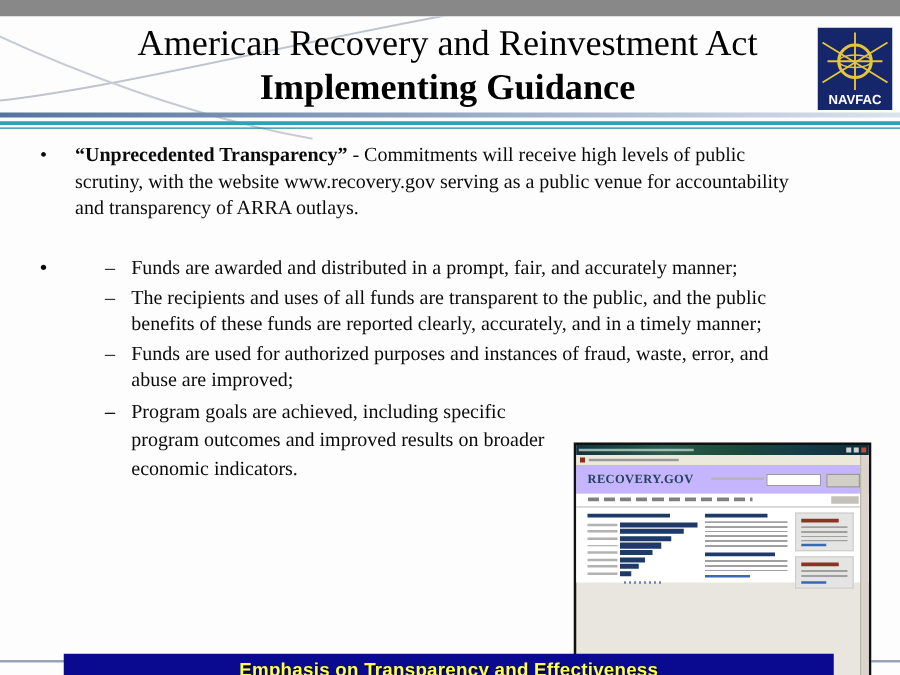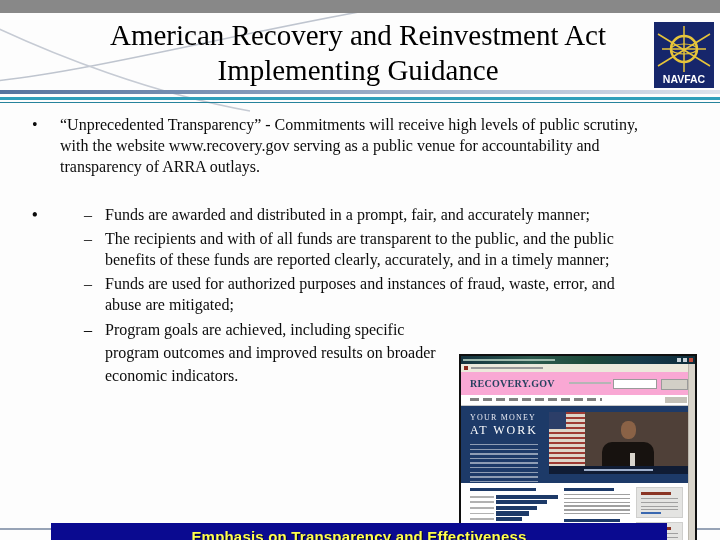--- a/index.html
+++ b/index.html
@@ -3,34 +3,34 @@
 <meta charset="utf-8">
 <style>
   html,body{margin:0;padding:0;background:#888;}
   .slide{position:relative;width:720px;height:540px;background:#fdfdfd;overflow:hidden;
          font-family:"Liberation Serif",serif;margin:13px auto;}
   
   .arcs{position:absolute;left:0;top:0;}
   
   .title{position:absolute;left:42px;top:5px;width:632px;text-align:center;
          font-size:29px;line-height:35px;color:#000;}
-  .title .t2{font-weight:normal;}
+  .title .t2{font-weight:bold;}
   
   .navfac{position:absolute;left:654px;top:9px;}
   
   .hr-steel{position:absolute;left:0;top:77px;width:720px;height:4px;
             background:linear-gradient(90deg,#55749e,#8fa3c0 45%,#c6d0e0 85%,#dde3ec);}
   .hr-teal{position:absolute;left:0;top:84px;width:720px;height:3px;background:#2f9fba;}
   .hr-teal2{position:absolute;left:0;top:89px;width:720px;height:1px;background:#27839c;}
   
   .body{position:absolute;left:30px;top:101px;width:655px;font-size:16px;line-height:21px;color:#0b0b0b;}
   .bullet{position:relative;padding-left:30px;}
   .bullet>.marker{position:absolute;left:2px;}
   .b1{width:584px;}
-  .b1 .bold{font-weight:normal;}
+  .b1 .bold{font-weight:bold;}
   .b2{margin-top:27px;font-weight:bold;width:610px;}
   .subs{margin-top:4px;margin-left:54px;}
   .sub{position:relative;padding-left:21px;margin-bottom:3px;}
   .sub>.marker{position:absolute;left:0;}
   .s1{max-width:505px;}
   .s2{max-width:560px;}
   .s3{max-width:545px;}
   .s4{max-width:300px;line-height:23px;}
   .s5{max-width:352px;line-height:23px;}
   
@@ -44,21 +44,21 @@
   .browser{position:absolute;left:459px;top:341px;width:238px;height:188px;border:2px solid #101010;
            background:#e9e6df;z-index:1;box-sizing:border-box;}
   .titlebar{height:8px;background:linear-gradient(90deg,#14323e,#2c5a4e 30%,#1d4a3a 55%,#163a4a 78%,#0f2d3a);position:relative;}
   .tb-stripe{position:absolute;left:2px;top:2.5px;width:92px;height:2.5px;background:rgba(180,205,190,.85);}
   .tb-btns{position:absolute;right:2px;top:1.5px;display:flex;gap:2px;}
   .tb-btns i{width:4px;height:4.5px;background:#c9d4da;display:block;}
   .tb-btns i:last-child{background:#c14b3c;}
   .menubar{height:8px;background:#ece9dc;display:flex;align-items:center;gap:3px;padding:0 3px;}
   .fav{width:4px;height:4px;background:#8c2a1e;}
   .m-stripe{width:72px;height:2px;background:#9a9a9a;}
-  .sitehead{height:23px;background:#f9a8d4;position:relative;}
+  .sitehead{height:23px;background:#c4b5fd;position:relative;}
   .sitelogo{position:absolute;left:9px;top:6px;font-size:10px;font-weight:bold;color:#27415f;letter-spacing:.3px;}
   .sh-stripe{position:absolute;right:84px;top:10px;width:42px;height:2px;background:#b5b5b5;}
   .searchbox{position:absolute;right:38px;top:7px;width:42px;height:8px;background:#fff;border:1px solid #9a9a9a;}
   .searchbtn{position:absolute;right:7px;top:7px;width:25px;height:9px;background:#d2cfc6;border:1px solid #9a9a9a;}
   .sitenav{height:10px;background:#fff;border-bottom:1px solid #c8c8c8;position:relative;}
   .nav-stripe{position:absolute;left:9px;top:3px;width:132px;height:2.5px;
               background:repeating-linear-gradient(90deg,#808080 0 9px,transparent 9px 13px);}
   .nav-btn{position:absolute;right:8px;top:2px;width:22px;height:6px;background:#c4c1b8;}
   .hero{height:77px;background:#1d3a68;display:flex;}
   .hero-left{width:88px;padding:7px 2px 0 9px;box-sizing:border-box;}
@@ -131,24 +131,24 @@
       <span class="marker">•</span><span class="bold">“Unprecedented Transparency”</span><span>  - Commitments will receive high levels of public scrutiny, with the website www.recovery.gov serving as a public venue for accountability and transparency of ARRA outlays.</span>
     </div>
     <div class="bullet b2">
       <span class="marker">•</span>
     </div>
     <div class="subs">
       <div class="sub s1">
         <span class="marker">–</span><span>Funds are awarded and distributed in a prompt, fair, and accurately manner;</span>
       </div>
       <div class="sub s2">
-        <span class="marker">–</span><span>The recipients and with of all funds are transparent to the public, and the public benefits of these funds are reported clearly, accurately, and in a timely manner;</span>
+        <span class="marker">–</span><span>The recipients and uses of all funds are transparent to the public, and the public benefits of these funds are reported clearly, accurately, and in a timely manner;</span>
       </div>
       <div class="sub s3">
-        <span class="marker">–</span><span>Funds are used for authorized purposes and instances of fraud, waste, error, and abuse are mitigated;</span>
+        <span class="marker">–</span><span>Funds are used for authorized purposes and instances of fraud, waste, error, and abuse are improved;</span>
       </div>
       <div class="sub s4">
         <span class="marker">–</span>
       </div>
       <div class="sub s5">
         <span class="marker">–</span><span>Program goals are achieved, including specific program outcomes and improved results on broader economic indicators.</span>
       </div>
     </div>
   </div>
 
@@ -169,34 +169,20 @@
     </div>
     <div class="sitehead">
       <span class="sitelogo">RECOVERY.GOV</span>
       <i class="sh-stripe"></i>
       <span class="searchbox"></span>
       <span class="searchbtn"></span>
     </div>
     <div class="sitenav">
       <i class="nav-stripe"></i>
       <i class="nav-btn"></i>
-    </div>
-    <div class="hero">
-      <div class="hero-left">
-        <div class="hero-t1">YOUR MONEY</div>
-        <div class="hero-t2">AT WORK</div>
-        <div class="hero-para"></div>
-      </div>
-      <div class="video">
-        <i class="flag"></i>
-        <i class="person-head"></i>
-        <i class="person-body"></i>
-        <i class="person-shirt"></i>
-        <i class="caption"></i>
-      </div>
     </div>
     <div class="content3">
       <div class="colA">
         <div class="mini-h"></div>
         <div class="chart">
             <div class="bar-row">
               <div class="bar-wrap">
                 <div class="bar" style="width: 100%;"></div>
               </div>
             </div>

